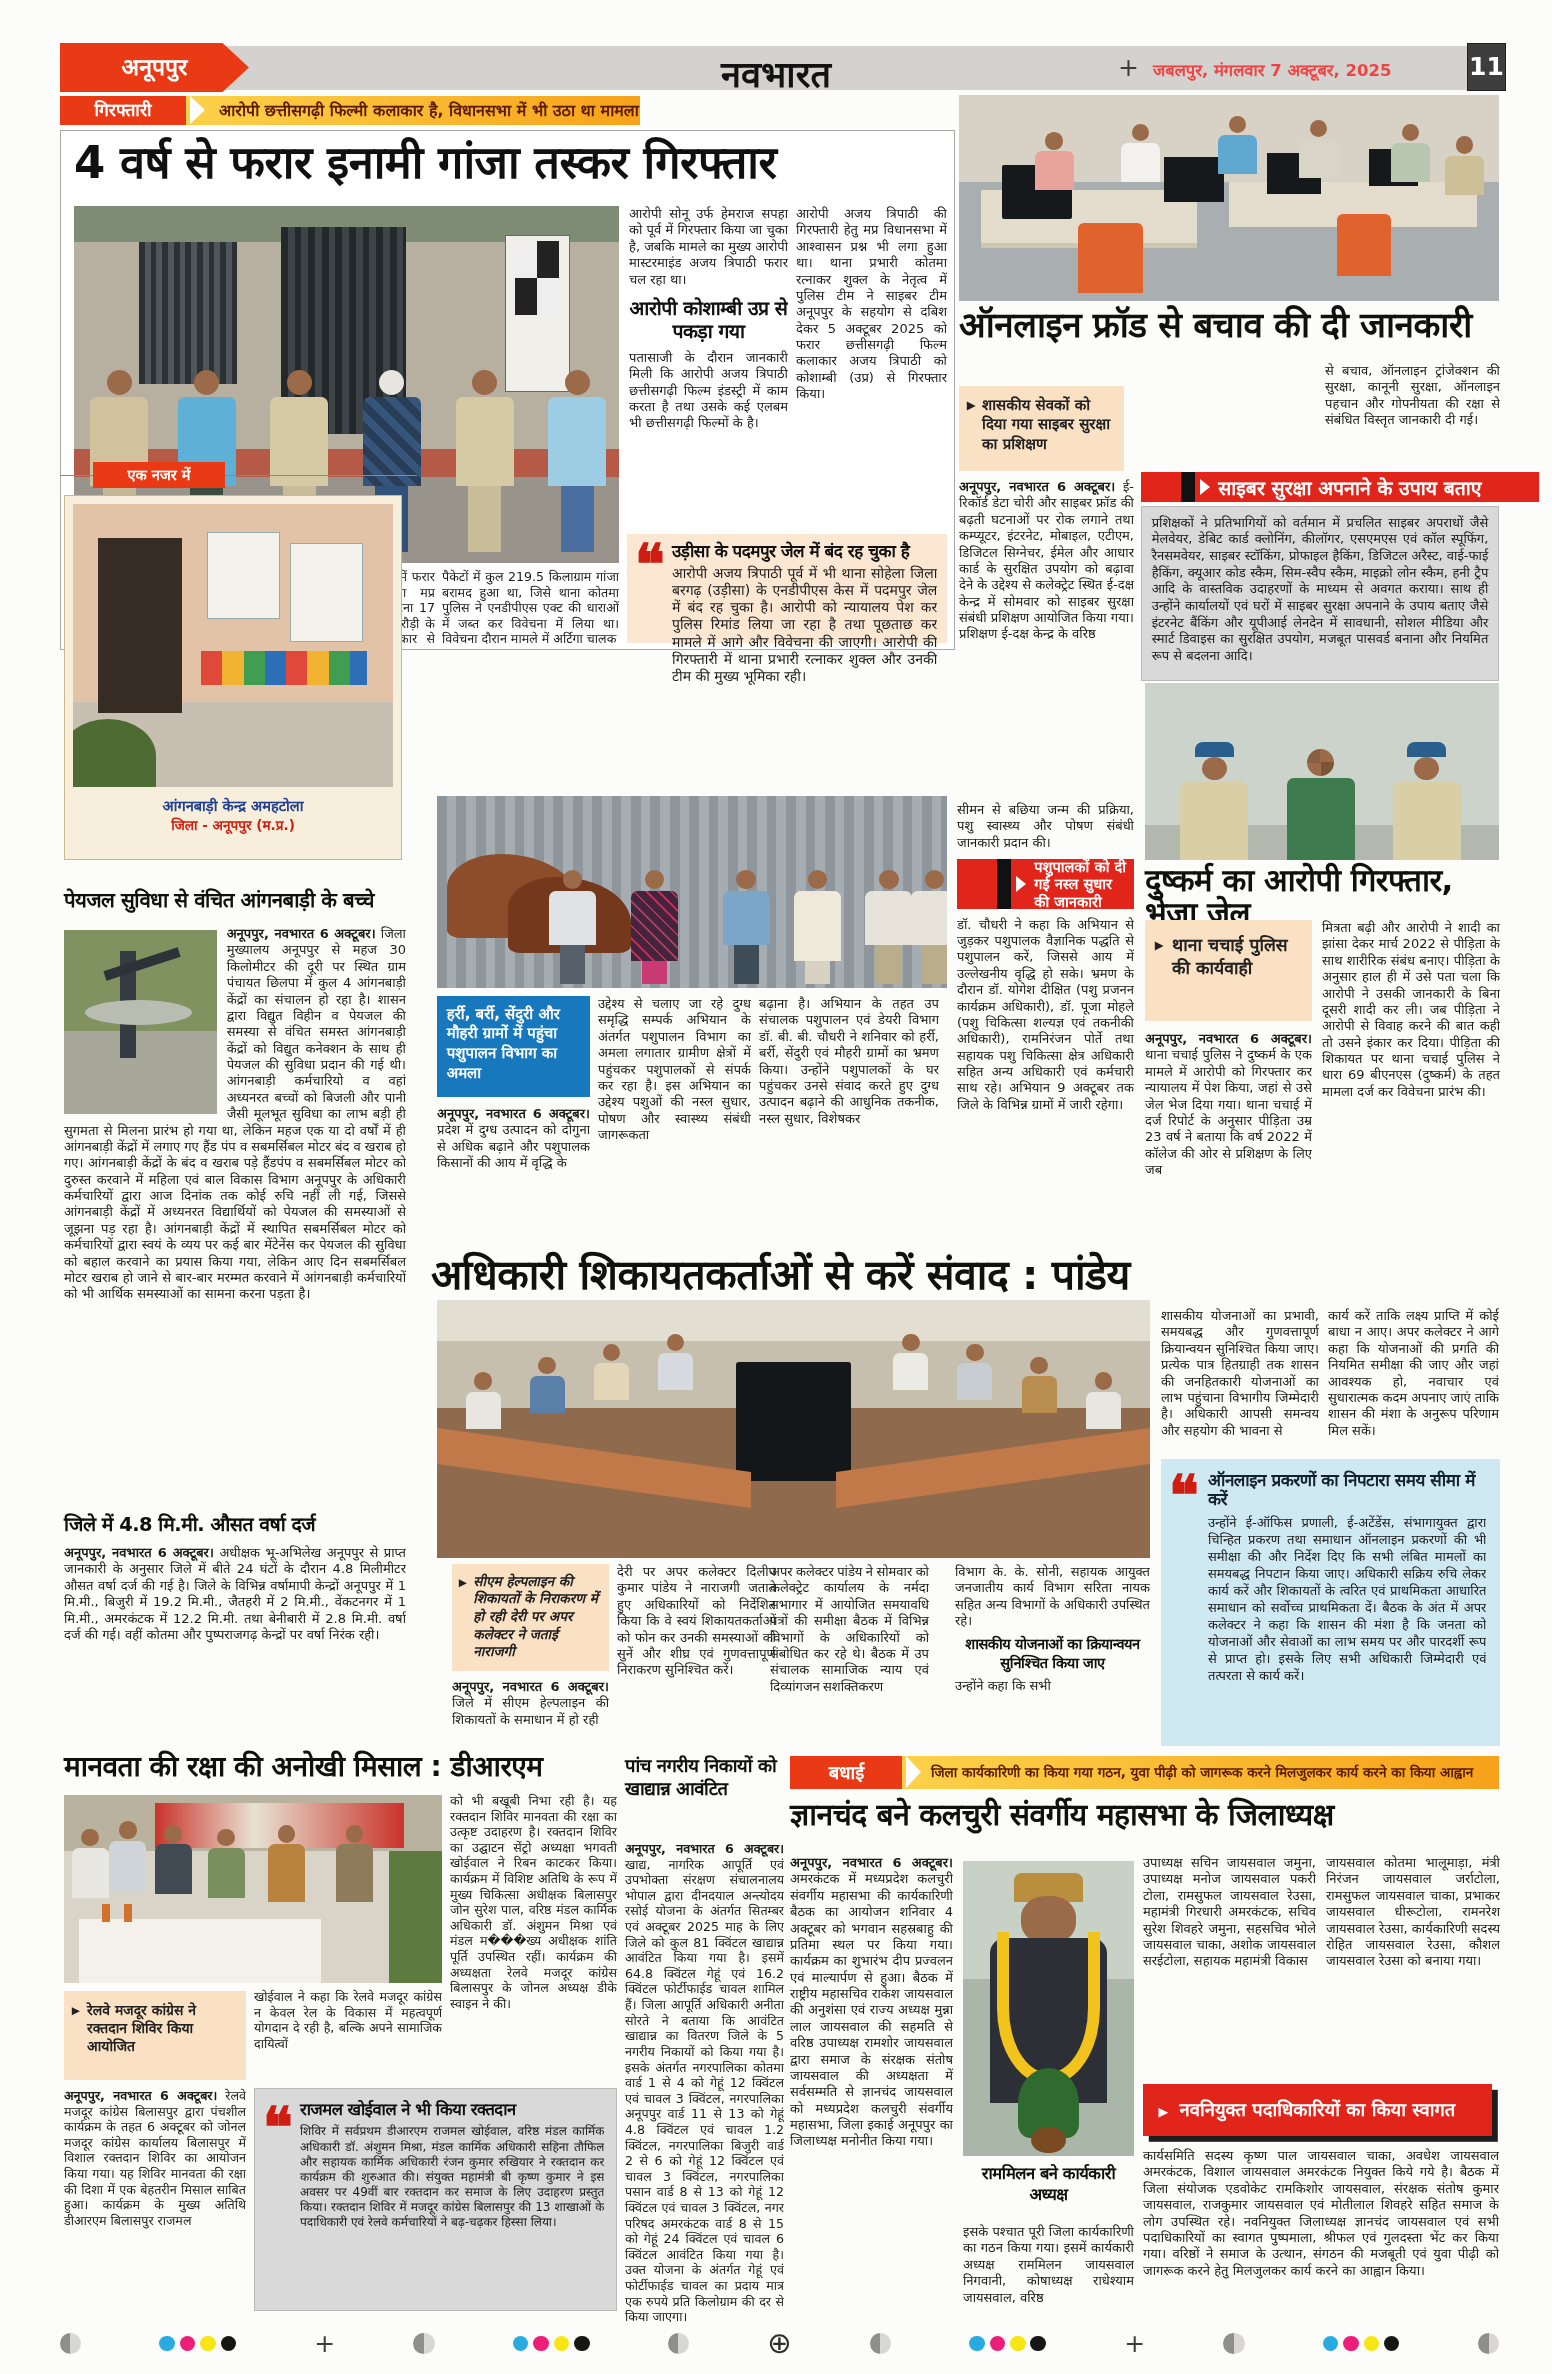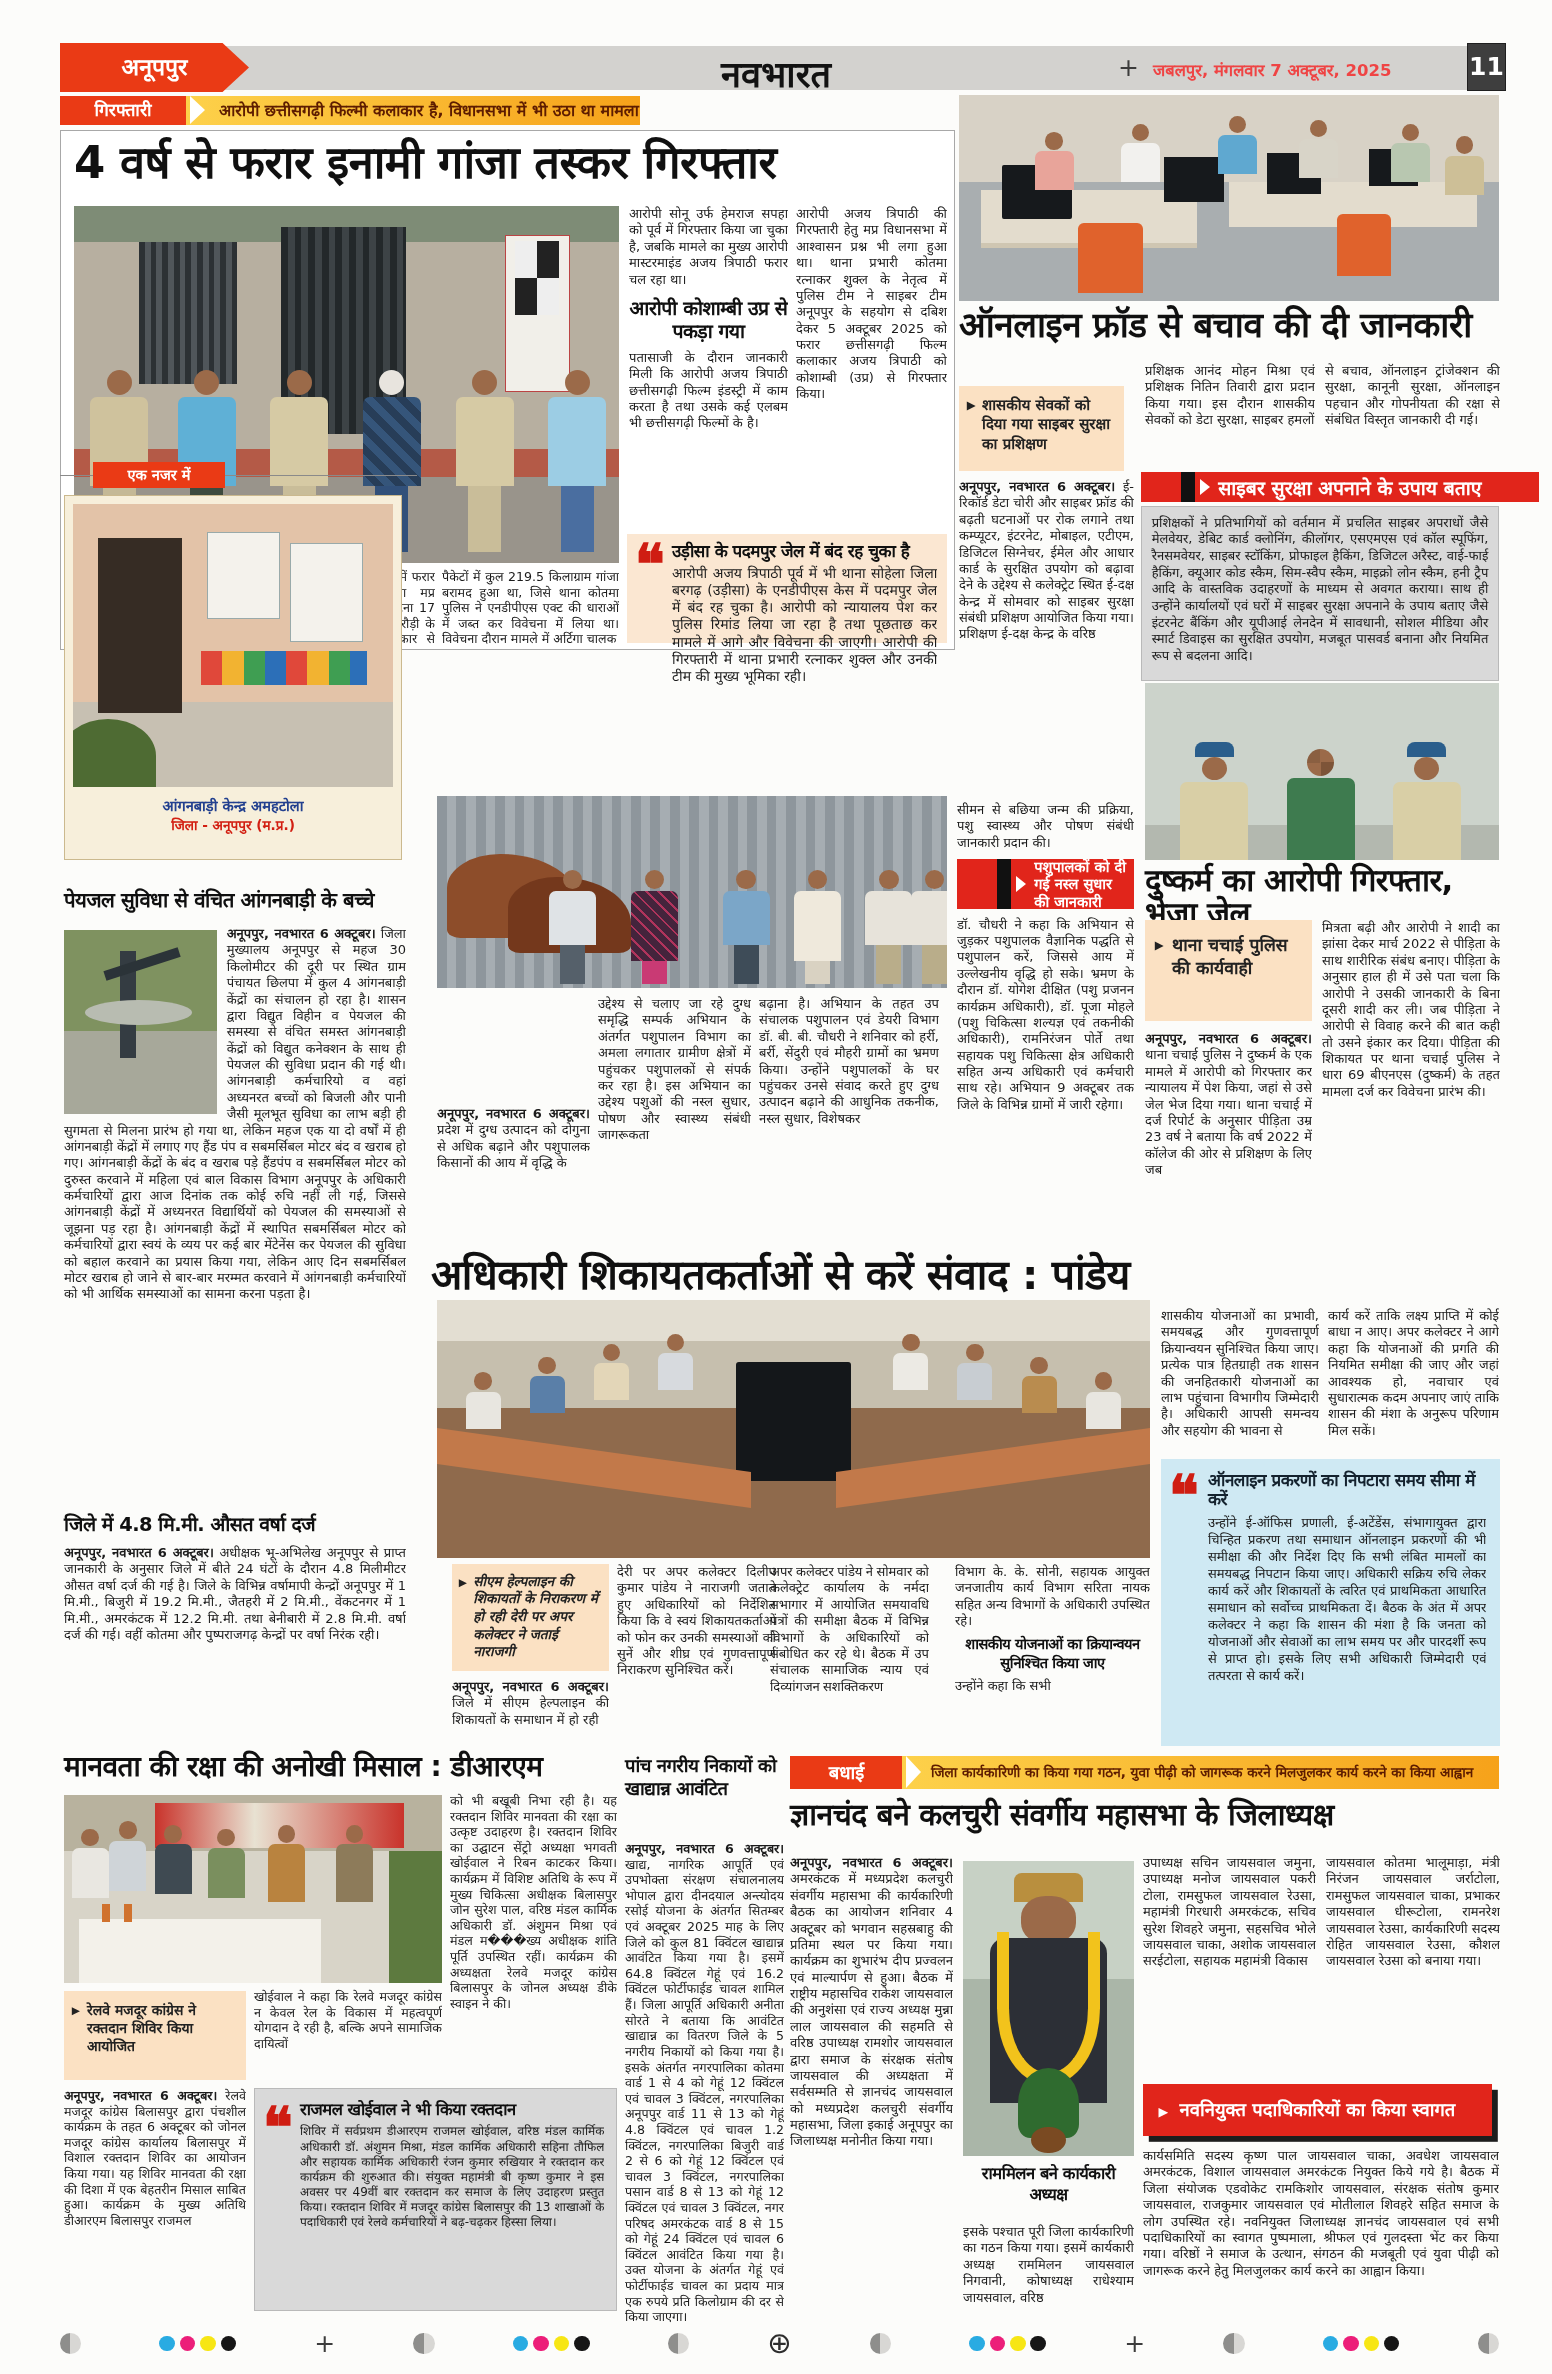--- a/index.html
+++ b/index.html
@@ -162,21 +162,20 @@
   <h2 class="ab hl" style="left:959px;top:307px;width:540px;font-size:35px;line-height:1.08;">ऑनलाइन फ्रॉड से बचाव की दी जानकारी</h2>
 
   <div class="ab obox" style="left:959px;top:386px;width:165px;height:85px;box-sizing:border-box;padding:9.7px 9.7px 9.7px 23px;font-size:15px;line-height:1.3;">
     <span class="ab" style="left:7.8px;top:11.6px;font-size:11.6px;">▶</span>
     <span>शासकीय सेवकों को दिया गया साइबर सुरक्षा का प्रशिक्षण</span>
   </div>
   <div class="ab jt bd" style="left:959px;top:479px;width:175px;height:204px;">
     <span class="lead">अनूपपुर, नवभारत 6 अक्टूबर।</span>
     <span>ई-रिकॉर्ड डेटा चोरी और साइबर फ्रॉड की बढ़ती घटनाओं पर रोक लगाने तथा कम्प्यूटर, इंटरनेट, मोबाइल, एटीएम, डिजिटल सिग्नेचर, ईमेल और आधार कार्ड के सुरक्षित उपयोग को बढ़ावा देने के उद्देश्य से कलेक्ट्रेट स्थित ई-दक्ष केन्द्र में सोमवार को साइबर सुरक्षा संबंधी प्रशिक्षण आयोजित किया गया। प्रशिक्षण ई-दक्ष केन्द्र के वरिष्ठ</span>
   </div>
-  <div class="ab jt bd" style="left:1145px;top:363px;width:170px;height:105px;">प्रशिक्षक आनंद मोहन मिश्रा एवं प्रशिक्षक नितिन तिवारी द्वारा प्रदान किया गया। इस दौरान शासकीय सेवकों को डेटा सुरक्षा, साइबर हमलों</div>
   <div class="ab jt bd" style="left:1325px;top:363px;width:175px;height:105px;">से बचाव, ऑनलाइन ट्रांजेक्शन की सुरक्षा, कानूनी सुरक्षा, ऑनलाइन पहचान और गोपनीयता की रक्षा से संबंधित विस्तृत जानकारी दी गई।</div>
   <div class="ab redbar" style="left:1141px;top:472px;width:358px;height:30px;font-size:19.4px;">
     <span class="blk"></span>
     <span class="wtri"></span>
     <span>साइबर सुरक्षा अपनाने के उपाय बताए</span>
   </div>
   <div class="ab graybox jt" style="left:1141px;top:506px;width:358px;height:175px;box-sizing:border-box;padding:7.8px 9.7px;font-size:13px;line-height:1.28;">प्रशिक्षकों ने प्रतिभागियों को वर्तमान में प्रचलित साइबर अपराधों जैसे मेलवेयर, डेबिट कार्ड क्लोनिंग, कीलॉगर, एसएमएस एवं कॉल स्पूफिंग, रैनसमवेयर, साइबर स्टॉकिंग, प्रोफाइल हैकिंग, डिजिटल अरैस्ट, वाई-फाई हैकिंग, क्यूआर कोड स्कैम, सिम-स्वैप स्कैम, माइक्रो लोन स्कैम, हनी ट्रैप आदि के वास्तविक उदाहरणों के माध्यम से अवगत कराया। साथ ही उन्होंने कार्यालयों एवं घरों में साइबर सुरक्षा अपनाने के उपाय बताए जैसे इंटरनेट बैंकिंग और यूपीआई लेनदेन में सावधानी, सोशल मीडिया और स्मार्ट डिवाइस का सुरक्षित उपयोग, मजबूत पासवर्ड बनाना और नियमित रूप से बदलना आदि।</div>
 
   <div class="ab" style="left:60px;top:475px;width:357px;border-top:1.9px solid #8a8a8a;"></div>
   <div class="ab ktag" style="left:93px;top:462px;width:132px;height:26px;line-height:26px;font-size:14.6px;">एक नजर में</div>
@@ -244,20 +243,21 @@
   </div>
   <div class="ab" style="left:957px;top:802px;width:177px;height:448px;">
     <p class="jt bd">सीमन से बछिया जन्म की प्रक्रिया, पशु स्वास्थ्य और पोषण संबंधी जानकारी प्रदान की।</p>
     <div class="redbar" style="height:50px;font-size:14.6px;line-height:1.2;margin:7.8px 0;padding-right:5.8px;">
       <span class="blk"></span>
       <span class="wtri"></span>
       <span>पशुपालकों को दी गई नस्ल सुधार की जानकारी</span>
     </div>
     <p class="jt bd">डॉ. चौधरी ने कहा कि अभियान से जुड़कर पशुपालक वैज्ञानिक पद्धति से पशुपालन करें, जिससे आय में उल्लेखनीय वृद्धि हो सके। भ्रमण के दौरान डॉ. योगेश दीक्षित (पशु प्रजनन कार्यक्रम अधिकारी), डॉ. पूजा मोहले (पशु चिकित्सा शल्यज्ञ एवं तकनीकी अधिकारी), रामनिरंजन पोर्ते तथा सहायक पशु चिकित्सा क्षेत्र अधिकारी सहित अन्य अधिकारी एवं कर्मचारी साथ रहे। अभियान 9 अक्टूबर तक जिले के विभिन्न ग्रामों में जारी रहेगा।</p>
   </div>
+  <div class="ab" style="left:437px;top:996px;width:153px;height:101px;background:#1878be;color:#fff;font-weight:700;font-size:15px;line-height:1.32;box-sizing:border-box;padding:8.7px 9.7px;">हर्री, बर्री, सेंदुरी और मौहरी ग्रामों में पहुंचा पशुपालन विभाग का अमला</div>
   <div class="ab jt bd" style="left:437px;top:1106px;width:153px;height:142px;">
     <span class="lead">अनूपपुर, नवभारत 6 अक्टूबर।</span>
     <span>प्रदेश में दुग्ध उत्पादन को दोगुना से अधिक बढ़ाने और पशुपालक किसानों की आय में वृद्धि के</span>
   </div>
   <div class="ab jt bd" style="left:598px;top:996px;width:153px;height:252px;">उद्देश्य से चलाए जा रहे दुग्ध समृद्धि सम्पर्क अभियान के अंतर्गत पशुपालन विभाग का अमला लगातार ग्रामीण क्षेत्रों में पहुंचकर पशुपालकों से संपर्क कर रहा है। इस अभियान का उद्देश्य पशुओं की नस्ल सुधार, पोषण और स्वास्थ्य संबंधी जागरूकता</div>
   <div class="ab jt bd" style="left:759px;top:996px;width:180px;height:252px;">बढ़ाना है। अभियान के तहत उप संचालक पशुपालन एवं डेयरी विभाग डॉ. बी. बी. चौधरी ने शनिवार को हर्री, बर्री, सेंदुरी एवं मौहरी ग्रामों का भ्रमण किया। उन्होंने पशुपालकों के घर पहुंचकर उनसे संवाद करते हुए दुग्ध उत्पादन बढ़ाने की आधुनिक तकनीक, नस्ल सुधार, विशेषकर</div>
 
   <div class="ab photo" style="left:1145px;top:683px;width:354px;height:177px;background:linear-gradient(180deg,#ccd3cb 0%,#ccd3cb 80%,#b3b8af 80%);">
     <div class="fig" style="left:10%;bottom:0;width:68px;">
         <div style="width:39px;height:15.5px;background:#2a5e8c;border-radius:7.8px 7.8px 0 0;margin:0 auto;"></div>

